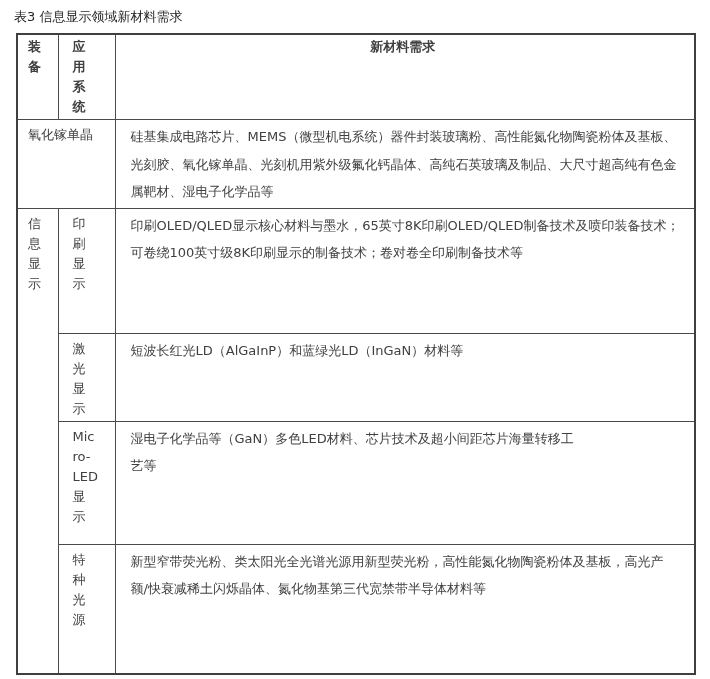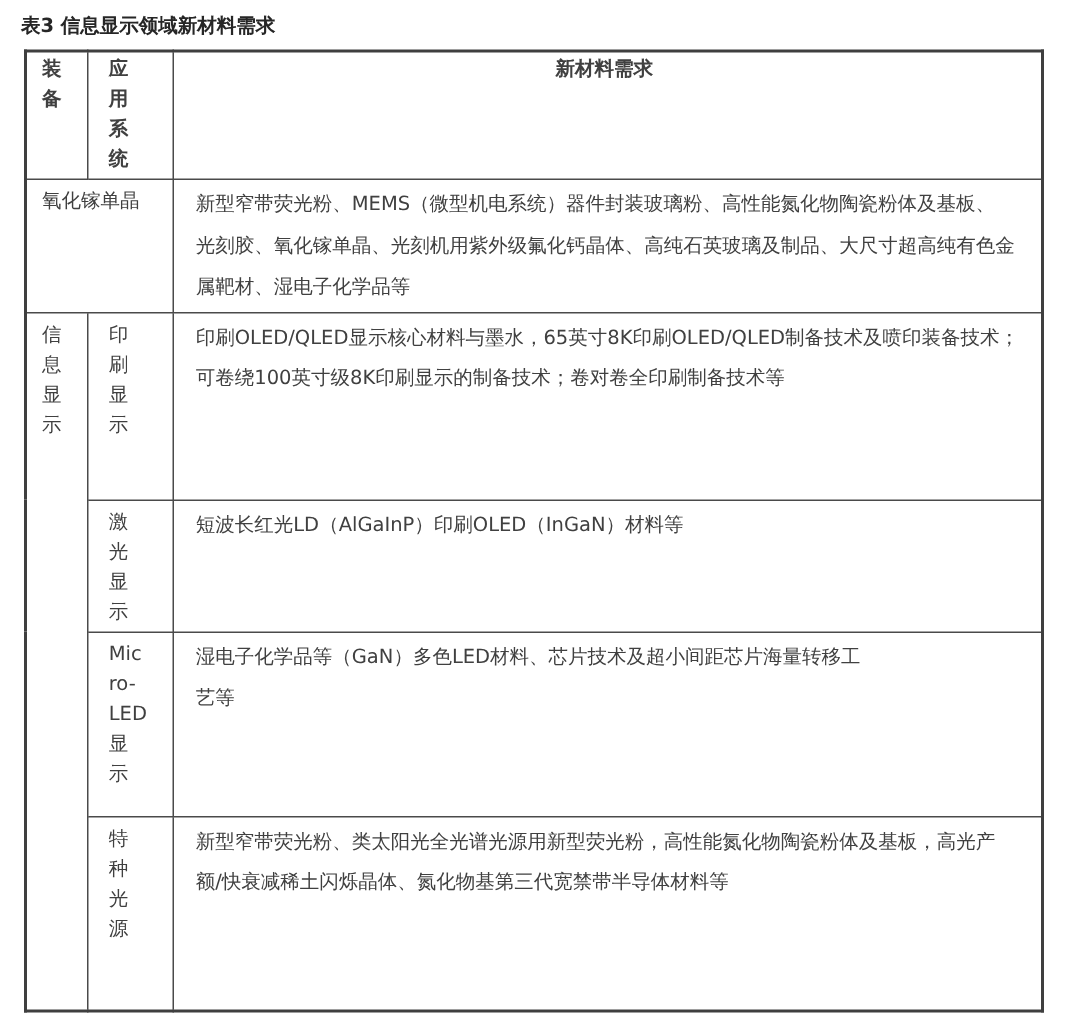--- a/index.html
+++ b/index.html
@@ -9,21 +9,21 @@
     background: #ffffff;
     position: relative;
     font-family: "DejaVu Sans", "Liberation Sans", sans-serif;
     color: #404040;
   }
   .doc-title {
     position: absolute;
     left: 14px;
     top: 8px;
     font-size: 13px;
-    font-weight: bold;
+    font-weight: normal;
     color: #262626;
     white-space: nowrap;
   }
   table.materials-table {
     position: absolute;
     left: 16px;
     top: 33px;
     width: 678px;
     table-layout: fixed;
     border-collapse: collapse;
@@ -70,21 +70,21 @@
 备</td>
       <td class="lbl sys">应
 用
 系
 统</td>
       <td class="hdr3">新材料需求</td>
     </tr>
 
     <tr style="height:81px">
       <td class="lbl" colspan="2">氧化镓单晶</td>
-      <td class="content">新型窄带荧光粉、MEMS（微型机电系统）器件封装玻璃粉、高性能氮化物陶瓷粉体及基板、
+      <td class="content">硅基集成电路芯片、MEMS（微型机电系统）器件封装玻璃粉、高性能氮化物陶瓷粉体及基板、
 光刻胶、氧化镓单晶、光刻机用紫外级氟化钙晶体、高纯石英玻璃及制品、大尺寸超高纯有色金
 属靶材、湿电子化学品等</td>
     </tr>
 
     <tr style="height:125px">
       <td class="lbl" rowspan="4">信
 息
 显
 示</td>
       <td class="lbl sys">印
@@ -93,21 +93,21 @@
 示</td>
       <td class="content">印刷OLED/QLED显示核心材料与墨水，65英寸8K印刷OLED/QLED制备技术及喷印装备技术；
 可卷绕100英寸级8K印刷显示的制备技术；卷对卷全印刷制备技术等</td>
     </tr>
 
     <tr style="height:86px">
       <td class="lbl sys">激
 光
 显
 示</td>
-      <td class="content">短波长红光LD（AlGaInP）印刷OLED（InGaN）材料等</td>
+      <td class="content">短波长红光LD（AlGaInP）和蓝绿光LD（InGaN）材料等</td>
     </tr>
 
     <tr style="height:123px">
       <td class="lbl sys">Mic
 ro-
 LED
 显
 示</td>
       <td class="content">湿电子化学品等（GaN）多色LED材料、芯片技术及超小间距芯片海量转移工
 艺等</td>

